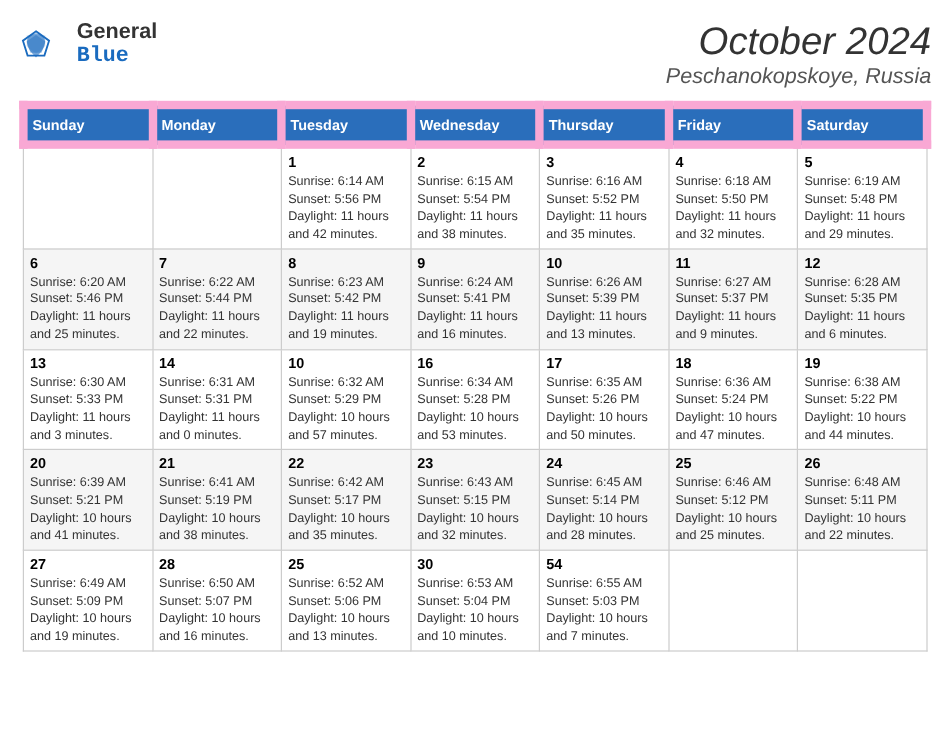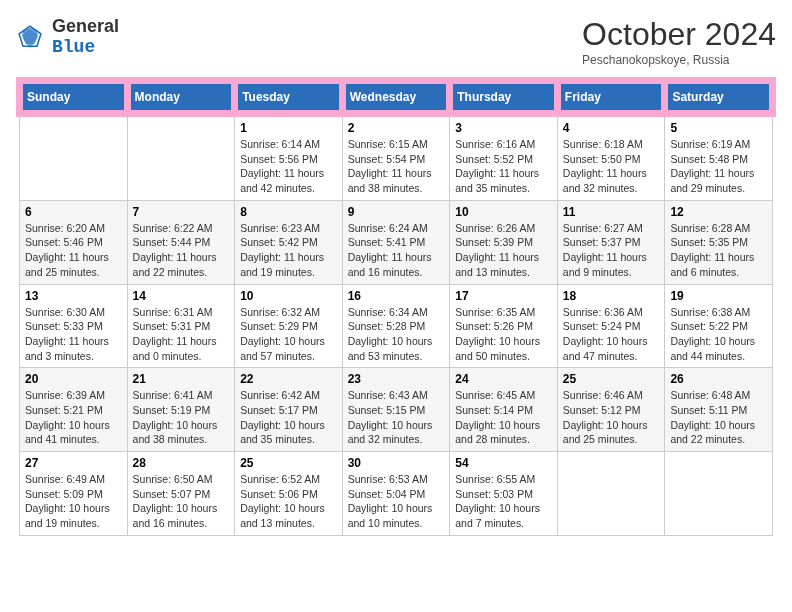--- a/index.html
+++ b/index.html
@@ -12,36 +12,37 @@
     }
     .header {
       display: flex;
       justify-content: space-between;
       align-items: flex-start;
       margin-bottom: 10px;
     }
     .logo {
       display: flex;
       align-items: center;
-      gap: 8px;
+      gap: 20px;
     }
     .logo-icon {
       width: 28px;
       height: 28px;
     }
     .title-block {
-      text-align: left;
+      text-align: right;
+      font-style: italic;
     }
     .month-title {
       font-size: 32px;
       font-weight: normal;
       color: #333;
     }
     .location-title {
-      font-size: 12px;
+      font-size: 18px;
       color: #555;
     }
     .calendar {
       width: 100%;
       border-collapse: collapse;
       font-size: 11px;
     }
     .calendar th {
       background-color: #2a6ebb;
       color: #fff;

